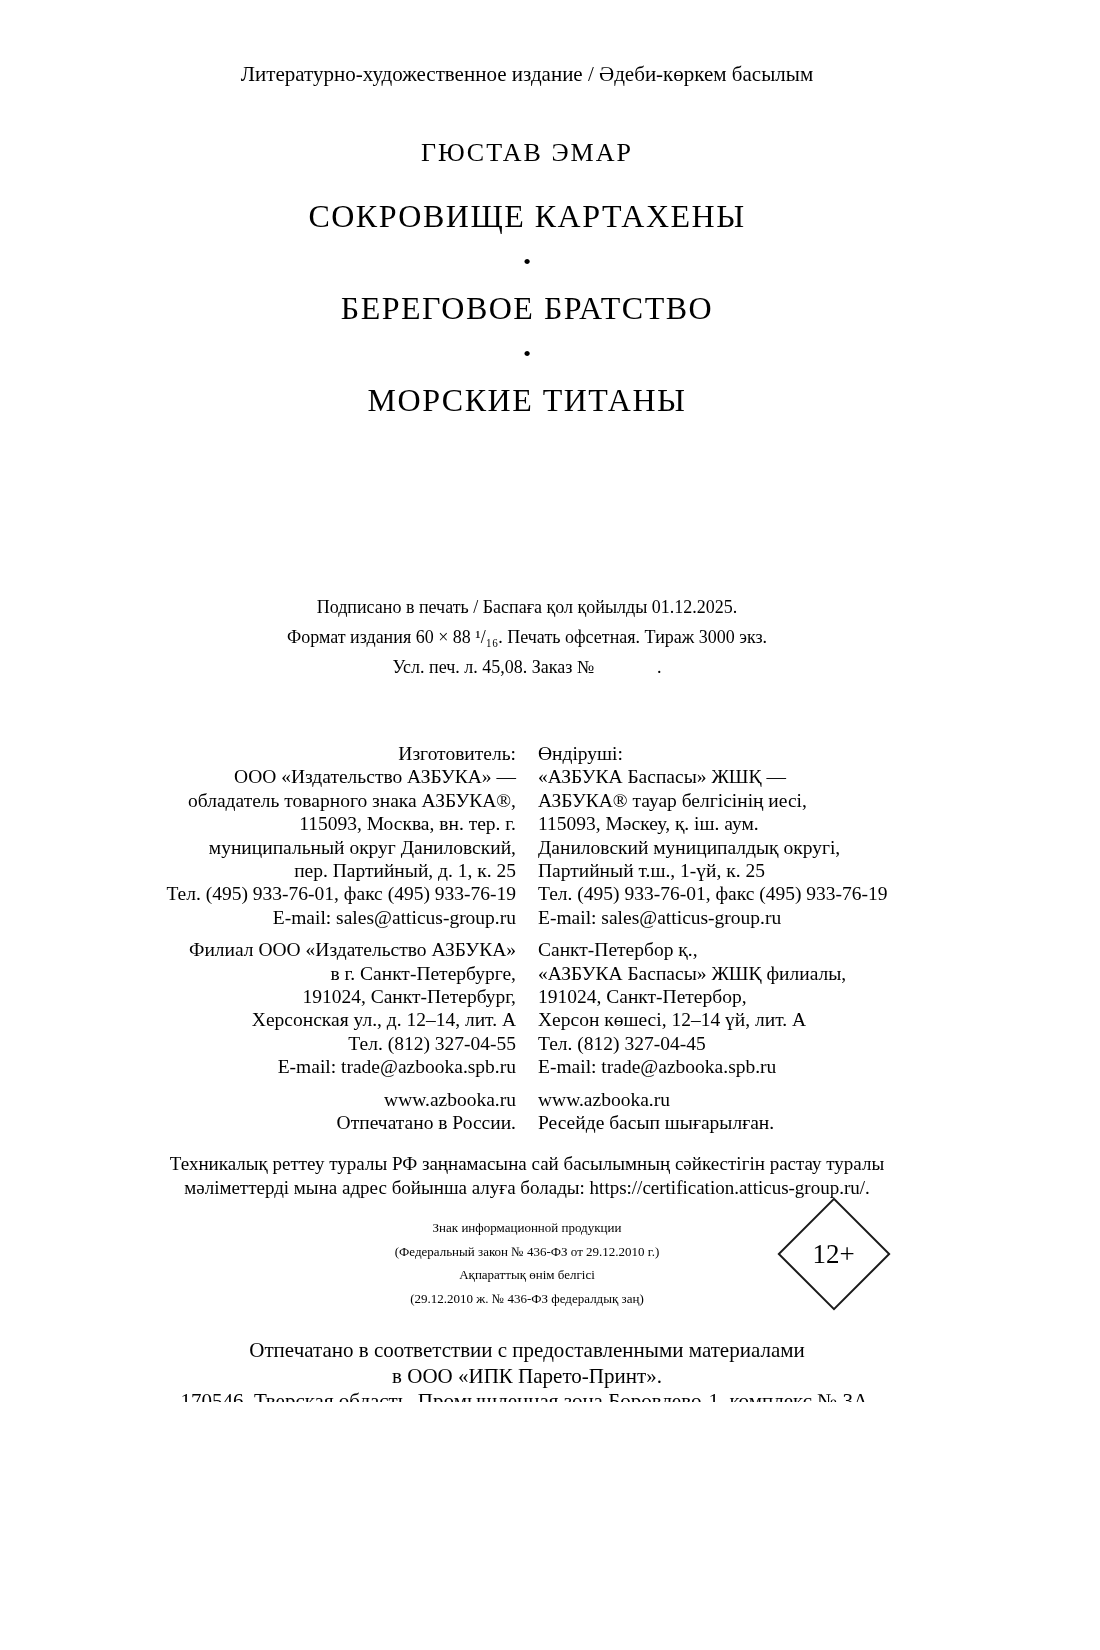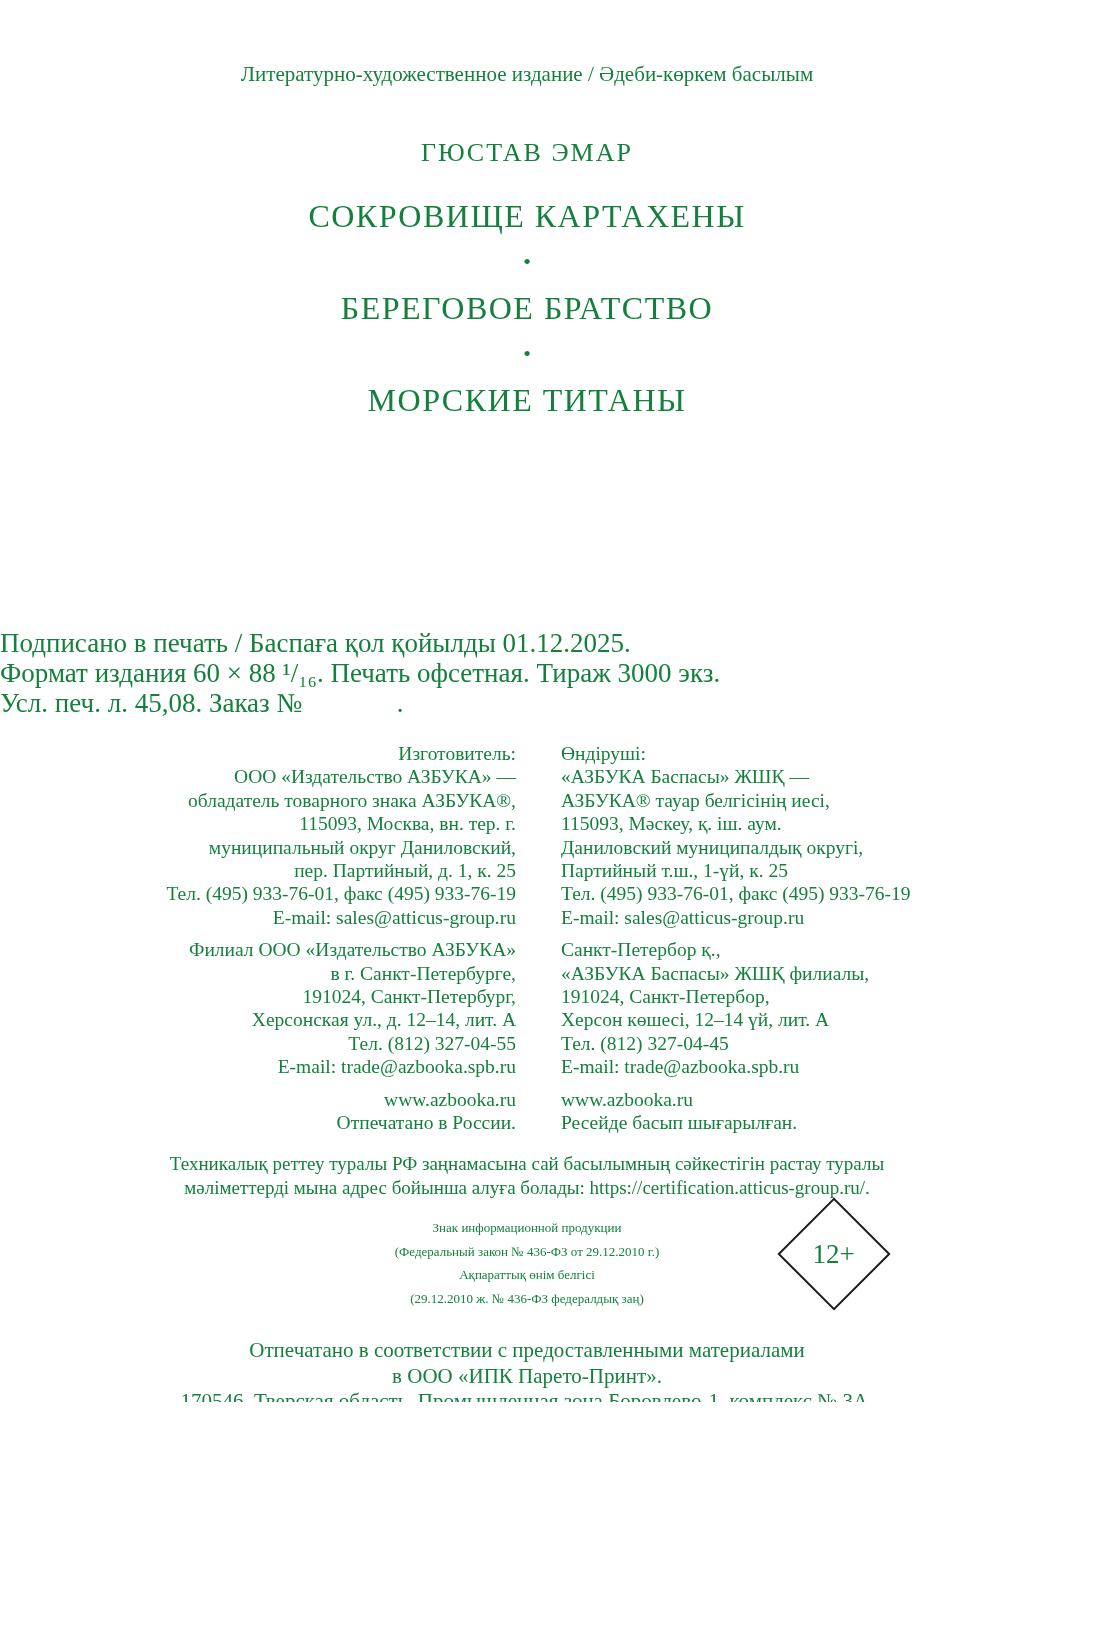--- a/index.html
+++ b/index.html
@@ -5,21 +5,21 @@
   html, body {
     margin: 0;
     padding: 0;
     background: #ffffff;
   }
   .page {
     position: relative;
     width: 1100px;
     height: 1402px;
     background: #ffffff;
-    color: #15803d;
+    color: #000000;
     font-family: "Liberation Serif", "DejaVu Serif", serif;
     overflow: hidden;
   }
   .content {
     position: absolute;
     left: 0;
     top: 0;
     width: 1054px;
     height: 1650px;
   }
@@ -63,33 +63,33 @@
     top: 414px;
     width: 100%;
     text-align: center;
     font-size: 22px;
     line-height: 32px;
   }
   .print-specs {
     position: absolute;
     top: 592px;
     width: 100%;
-    font-size: 27px;
+    text-align: center;
+    font-size: 18px;
     line-height: 30px;
-    margin-top: 36px;
   }
   .columns {
     position: absolute;
     top: 742px;
     width: 100%;
     display: flex;
     gap: 22px;
     font-size: 19.5px;
   }
-  .col { flex: 1; line-height: 23.4px; margin-left: 23px; }
+  .col { flex: 1; line-height: 23.4px; }
   .col-ru { text-align: right; }
   .col-kk { text-align: left; }
   .col .block { margin-bottom: 9px; }
   .cert-note {
     position: absolute;
     top: 1152px;
     width: 100%;
     text-align: center;
     font-size: 19px;
     line-height: 23.5px;

